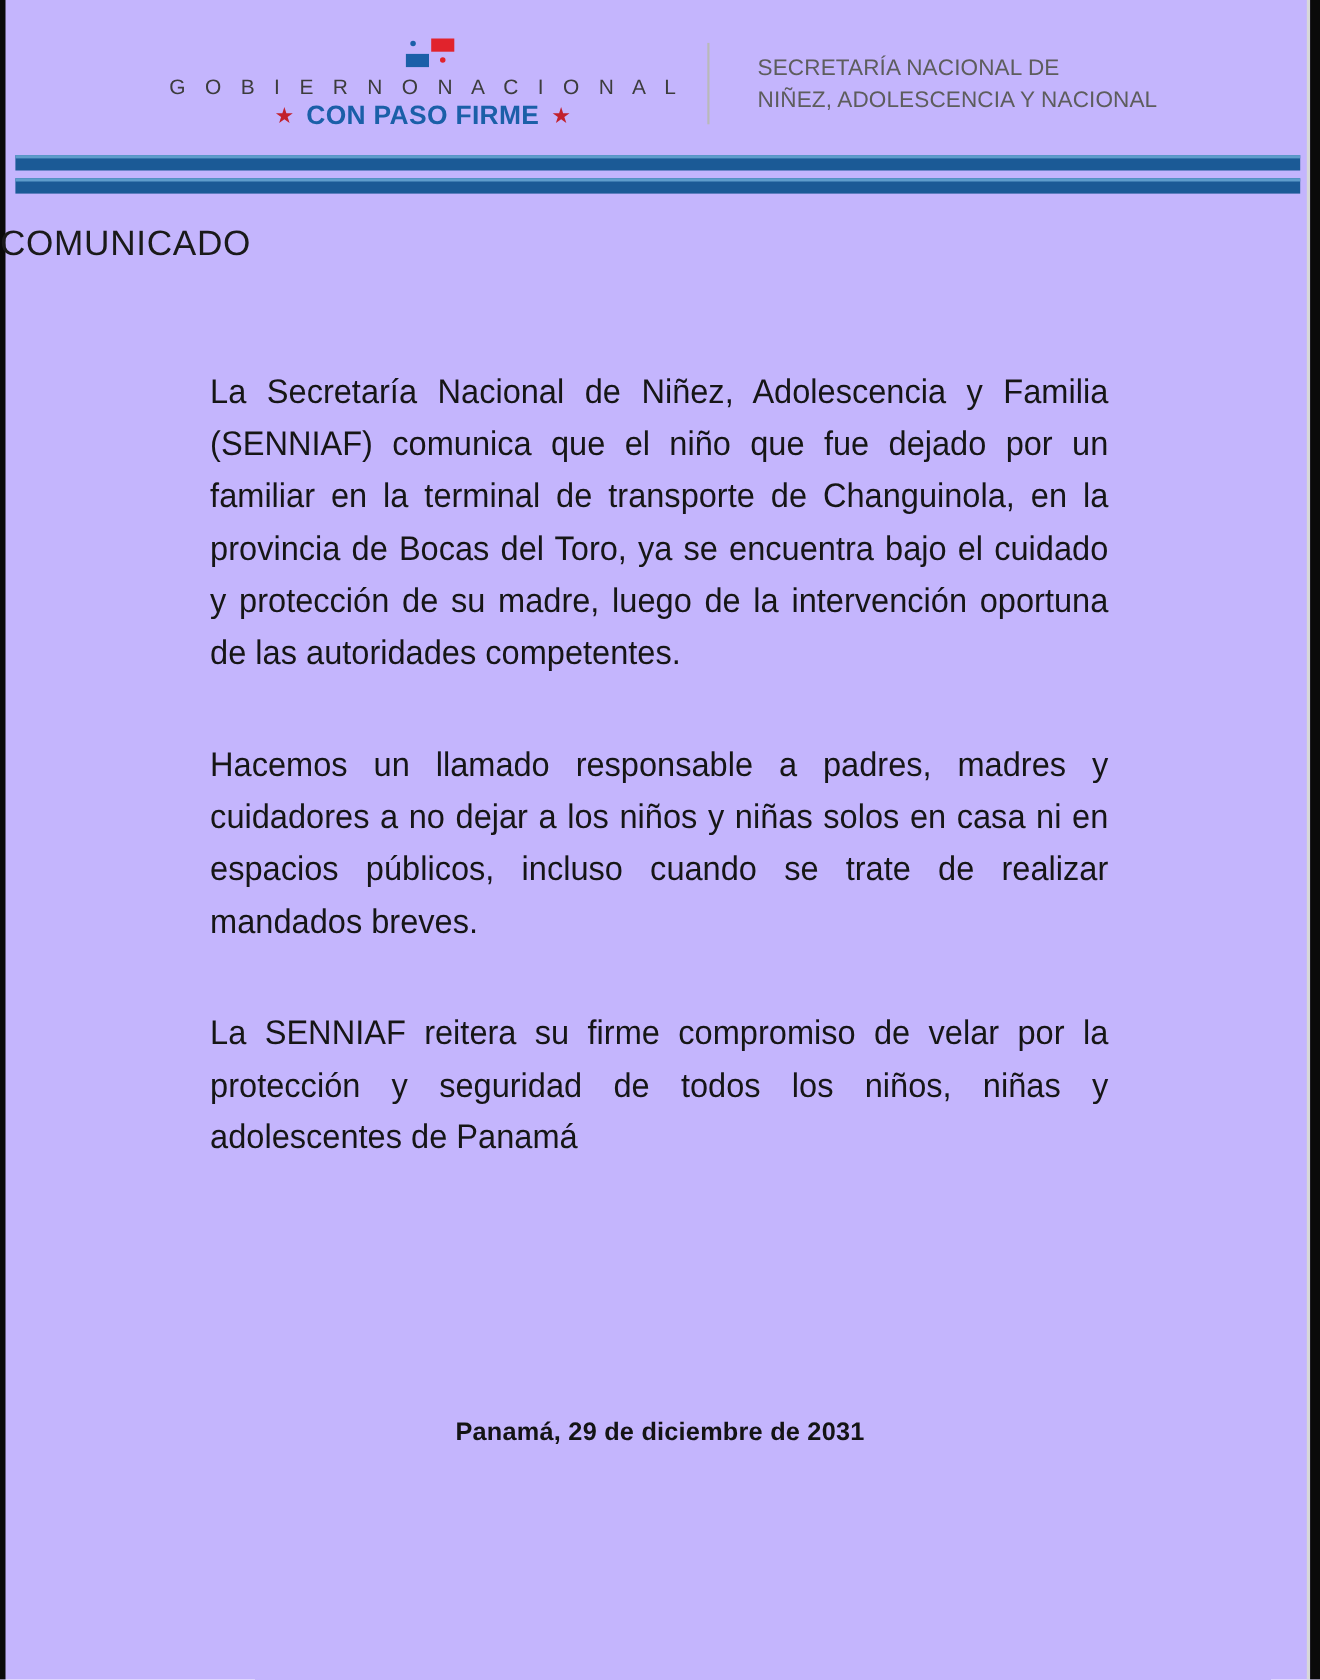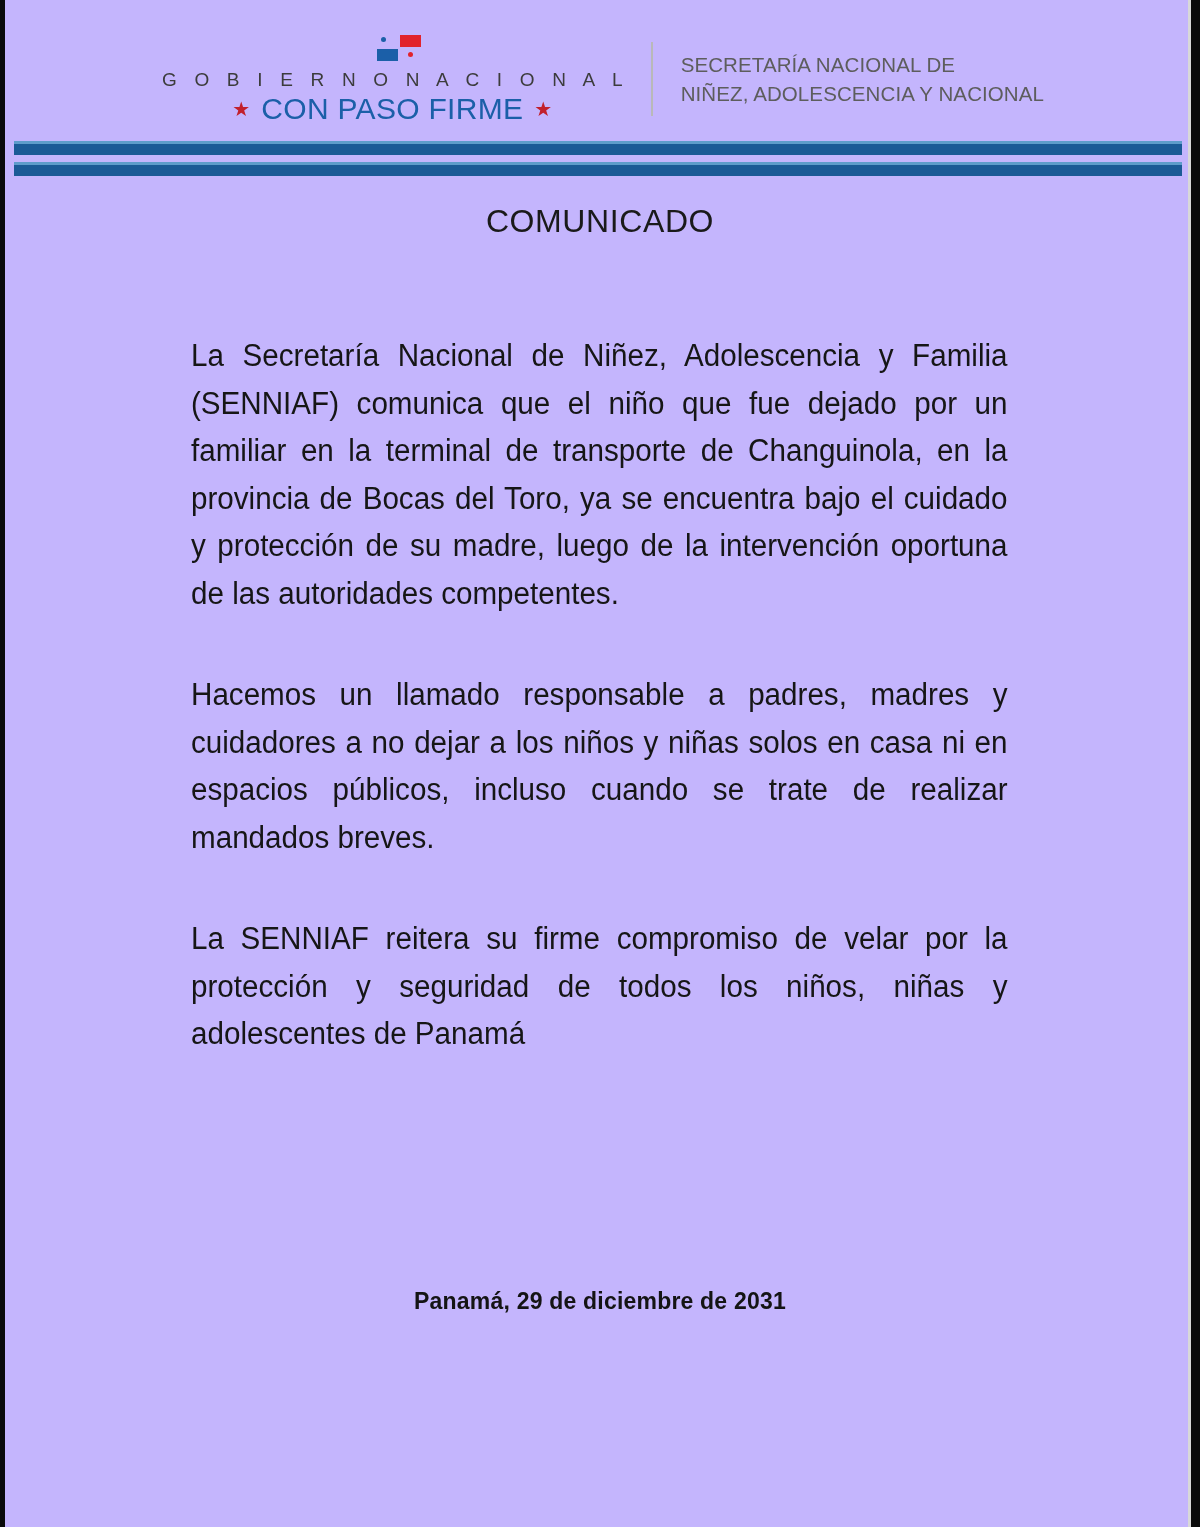--- a/index.html
+++ b/index.html
@@ -102,40 +102,40 @@
     white-space: nowrap;
   }
 
   .paso-line {
     display: flex;
     align-items: center;
     gap: 11px;
     white-space: nowrap;
   }
   .paso-text {
-    font-size: 30px;
-    font-weight: normal;
+    font-size: 24px;
+    font-weight: bold;
     color: #1b5fa8;
     letter-spacing: 0.3px;
     line-height: 1;
   }
   .star {
     color: #c2202c;
     font-size: 20px;
     line-height: 1;
   }
 
   .v-rule {
     width: 2px;
     height: 74px;
     background: #b9b9b9;
   }
 
   .sec-block {
-    padding-left: 28px;
+    padding-left: 44px;
     color: #5d5d5d;
     font-size: 20.5px;
     line-height: 1.42;
     letter-spacing: 0.1px;
     white-space: nowrap;
   }
 
   
   .bars {
     position: absolute;
@@ -149,21 +149,20 @@
     border-top: 3px solid #5e9ccb;
   }
   .bar + .bar { margin-top: 7px; }
 
   
   .doc-title {
     position: absolute;
     top: 203px;
     left: 0;
     width: 1200px;
-    text-align: center;
     font-size: 32px;
     color: #1a1a1a;
     letter-spacing: 0.6px;
   }
 
   .body-copy {
     position: absolute;
     top: 332px;
     left: 175px;
     width: 855px;

